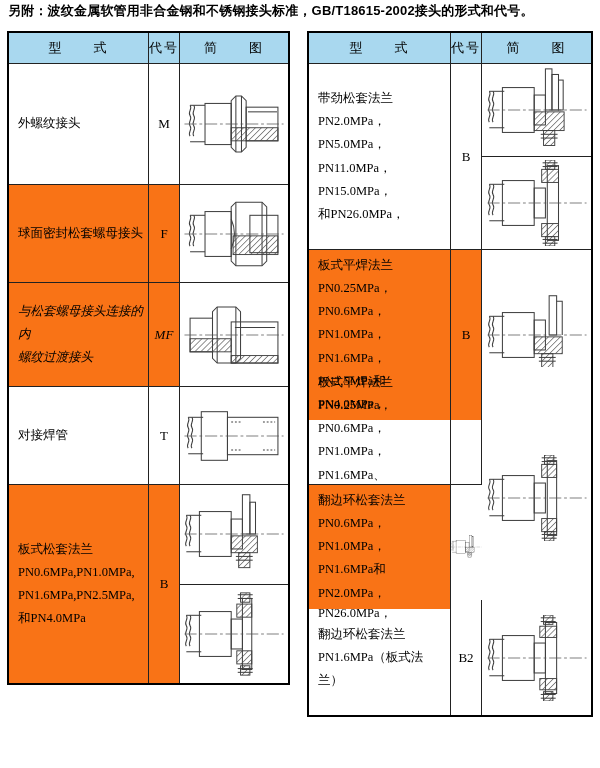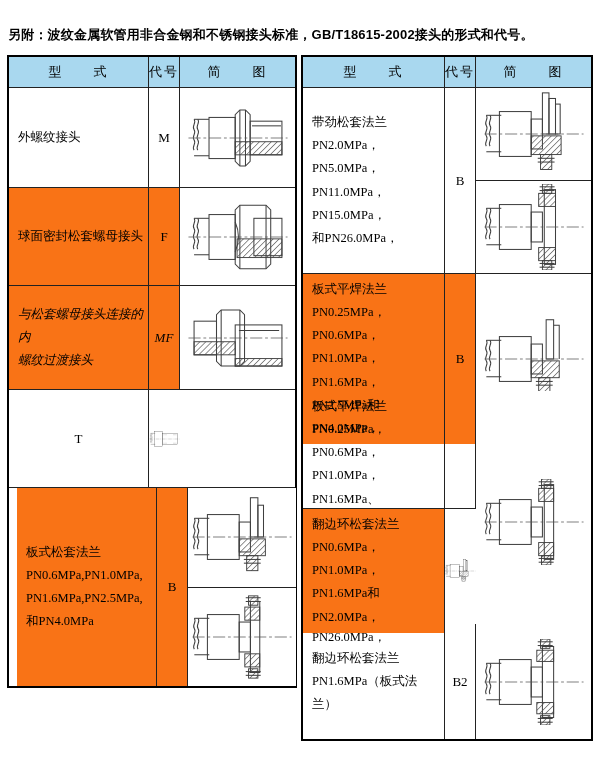--- a/index.html
+++ b/index.html
@@ -1,19 +1,19 @@
 <!DOCTYPE html>
 <html><head>
 <meta charset="utf-8">
 <style>
   * { box-sizing: border-box; margin: 0; padding: 0; }
   html,body { width:600px; height:768px; background:#fff; overflow:hidden; }
   body { font-family:"Liberation Sans", sans-serif; color:#000; }
-  .title { font-size:13px; font-weight:bold; padding:26px 0 0 8px; letter-spacing:0.2px; }
-  .tables { display:flex; gap:4px; padding:0 7px; margin-top:11px; align-items:flex-start; }
+  .title { font-size:13px; font-weight:bold; padding:2px 0 0 8px; letter-spacing:0.2px; }
+  .tables { display:flex; gap:17px; padding:0 7px; margin-top:11px; align-items:flex-start; }
   .tbl { border:2px solid #000; background:#fff; }
   .tbl-left { width:290px; }
   .tbl-right { width:293px; }
   .hdr { display:grid; height:31px; background:#a9d8ef; border-bottom:1px solid #222; }
   .tbl-left .hdr, .tbl-left .row { grid-template-columns:140px 31px 1fr; }
   .tbl-right .hdr, .tbl-right .row { grid-template-columns:142px 31px 1fr; }
   .hcell { display:flex; align-items:center; justify-content:center; font-size:13px;
            border-right:1px solid #222; letter-spacing:2px; }
   .hcell:last-child { border-right:none; }
   .row { display:grid; border-bottom:1px solid #222; }
@@ -46,21 +46,21 @@
 
 <div class="title">另附：波纹金属软管用非合金钢和不锈钢接头标准，GB/T18615-2002接头的形式和代号。</div>
 
 <div class="tables">
   <div class="tbl tbl-left" id="tbl-left">
     <div class="hdr">
       <div class="hcell">型　　式</div>
       <div class="hcell">代号</div>
       <div class="hcell">简　　图</div>
     </div>
-  <div class="row" style="height: 100px;">
+  <div class="row" style="height: 121px;">
         <div class="c-type">外螺纹接头</div>
         <div class="c-code">M</div>
         <div class="c-diag">
           <div class="dwrap">
             <svg width="108" height="86" viewBox="0 0 110 92" xmlns="http://www.w3.org/2000/svg">
               <path class="fit-line" d="M8,26 c3,4 -3,7 0,11 c3,4 -3,7 0,11 c3,4 -3,7 0,11"></path>
               <path class="fit-line" d="M12,26 c3,4 -3,7 0,11 c3,4 -3,7 0,11 c3,4 -3,7 0,11"></path>
               <line class="fit-line" x1="8" y1="26" x2="24" y2="26"></line>
               <line class="fit-line" x1="8" y1="65" x2="24" y2="65"></line>
               <rect class="fit-line" x="24" y="24" width="28" height="44"></rect>
@@ -111,40 +111,41 @@
               <rect class="fit-line" x="52" y="32" width="50" height="44"></rect>
               <line class="fit-line" x1="56" y1="38" x2="99" y2="38"></line>
               <rect class="fit-hatch" x="8" y="50" width="44" height="14"></rect>
               <rect class="fit-hatch" x="52" y="68" width="50" height="8"></rect>
               <line class="cl" x1="2" y1="46" x2="108" y2="46"></line>
             </svg>
           </div>
         </div>
       </div>
       <div class="row" style="height: 98px;">
+        <div class="c-type">对接焊管</div>
         <div class="c-code">T</div>
         <div class="c-diag">
           <div class="dwrap">
             <svg width="108" height="86" viewBox="0 0 110 92" xmlns="http://www.w3.org/2000/svg">
               <path class="fit-line" d="M6,26 c3,4 -3,7 0,11 c3,4 -3,7 0,11 c3,4 -3,7 0,11"></path>
               <path class="fit-line" d="M10,26 c3,4 -3,7 0,11 c3,4 -3,7 0,11 c3,4 -3,7 0,11"></path>
               <line class="fit-line" x1="6" y1="26" x2="22" y2="26"></line>
               <line class="fit-line" x1="6" y1="65" x2="22" y2="65"></line>
               <rect class="fit-line" x="20" y="20" width="28" height="52"></rect>
               <rect class="fit-line" x="48" y="26" width="54" height="40"></rect>
               <line class="fit-line" stroke-dasharray="2 2" x1="52" y1="31" x2="64" y2="31"></line>
               <line class="fit-line" stroke-dasharray="2 2" x1="86" y1="31" x2="99" y2="31"></line>
               <line class="fit-line" stroke-dasharray="2 2" x1="52" y1="61" x2="64" y2="61"></line>
               <line class="fit-line" stroke-dasharray="2 2" x1="86" y1="61" x2="99" y2="61"></line>
               <line class="cl" x1="2" y1="46" x2="108" y2="46"></line>
             </svg>
           </div>
         </div>
       </div>
-      <div class="row yellow" style="height: 198px; margin-left: 8px;">
+      <div class="row yellow" style="height: 198px;">
         <div class="c-type">板式松套法兰
 PN0.6MPa,PN1.0MPa,
 PN1.6MPa,PN2.5MPa,
 和PN4.0MPa</div>
         <div class="c-code">B</div>
         <div class="c-diag">
           <div class="dwrap">
             <svg width="108" height="86" viewBox="0 0 110 92" xmlns="http://www.w3.org/2000/svg">
               <path class="fit-line" d="M4,26 c3,4 -3,7 0,11 c3,4 -3,7 0,11 c3,4 -3,7 0,11"></path>
               <path class="fit-line" d="M8,26 c3,4 -3,7 0,11 c3,4 -3,7 0,11 c3,4 -3,7 0,11"></path>

